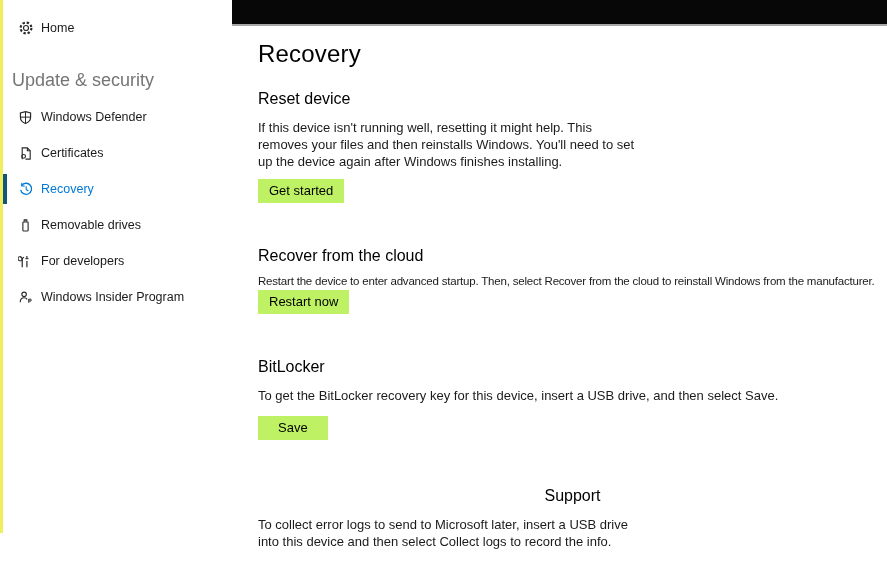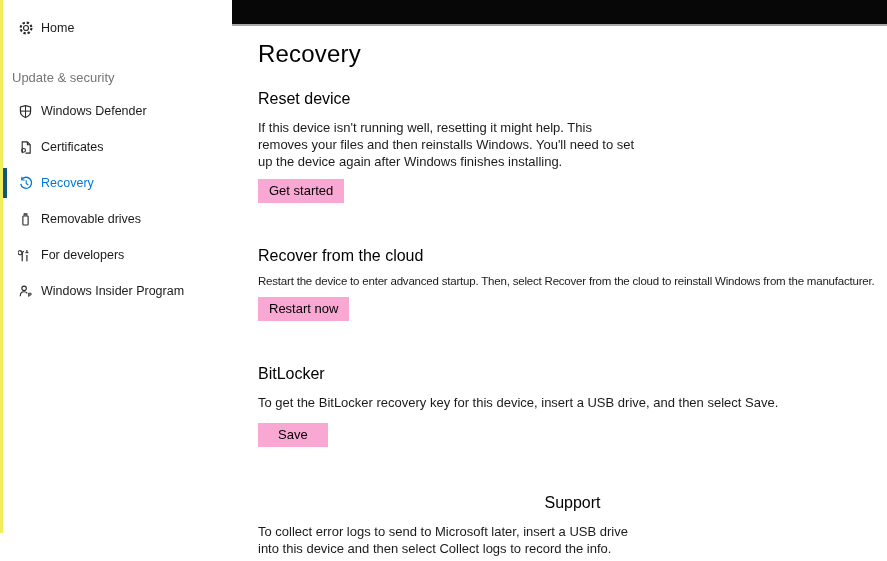--- a/index.html
+++ b/index.html
@@ -30,45 +30,45 @@
 
   
   .sidebar { position:absolute; left:0; top:28; width:232px; height:533px; background:#ffffff; }
   .nav-item {
     position:relative; display:flex; align-items:center; height:36px;
     padding-left:17px; cursor:pointer; font-size:12.5px; color:#1a1a1a;
   }
   .nav-item .icon { width:17px; height:17px; margin-right:7px; display:flex; align-items:center; justify-content:center; color:#2b2b2b; }
   .nav-item .icon svg { display:block; }
   .nav-item.home { margin-top:10px; }
-  .section-label { margin:24px 0 8px 12px; font-size:13px; color:#757575; }
+  .section-label { margin:24px 0 8px 12px; font-size:18px; color:#757575; }
   .nav-item.selected { color:#0078d7; }
   .nav-item.selected .icon { color:#0078d7; }
   .sel-bar {
     position:absolute; left:3px; top:3px; width:4px; height:30px;
     background:#12567a; display:none;
   }
   .nav-item.selected .sel-bar { display:block; }
 
   
   .main { position:absolute; left:258px; top:28px; width:629px; height:533px; }
   .page-title { font-size:24px; font-weight:300; color:#000; margin-top:12px; letter-spacing:.2px; }
   .section-heading { font-size:16px; font-weight:400; color:#000; }
   .sec-reset .section-heading   { margin-top:22px; }
   .sec-cloud .section-heading   { margin-top:44px; }
   .sec-bitlocker .section-heading { margin-top:44px; }
   .sec-support .section-heading { margin-top:47px;text-align:center; }
   .section-body { font-size:13px; line-height:17px; color:#1b1b1b; margin-top:11px; white-space:pre-line; }
   .sec-cloud .section-body { font-size:11.5px; letter-spacing:-0.2px; white-space:nowrap; margin-top:8px; }
   .win-btn {
-    display:inline-block; margin-top:9px; background:#f9a8d4; border:none;
+    display:inline-block; margin-top:9px; background:#bef264; border:none;
     font-family:inherit; font-size:13px; color:#000; padding:4px 11px;
     min-width:66px; text-align:left; cursor:pointer; line-height:16px;
   }
-  .sec-cloud .win-btn { margin-top:7px; }
+  .sec-cloud .win-btn { margin-top:0; }
   .sec-bitlocker .win-btn { margin-top:12px; padding:4px 20px; }
 </style>
 </head>
 <body>
 
 <div class="titlebar">
   <button class="back-btn">
     <span>←</span>
   </button>
   <span class="titlebar-title">Settings</span>

